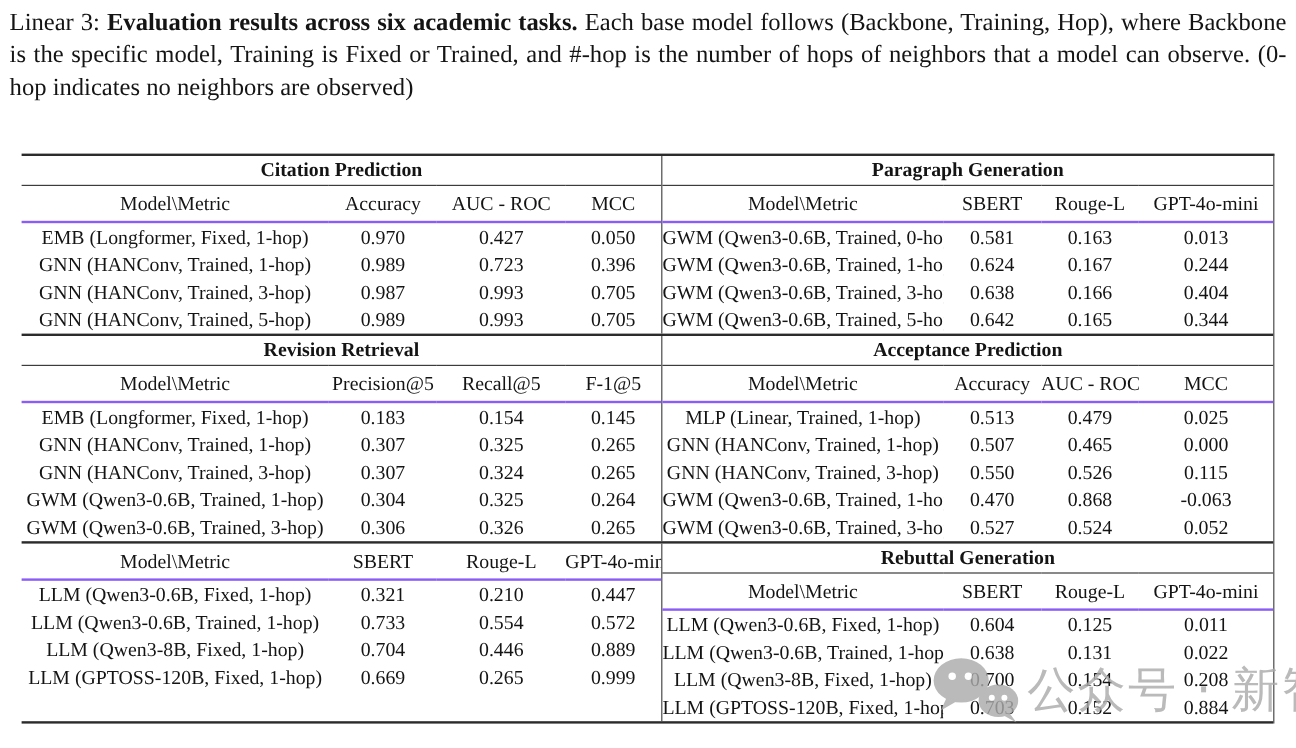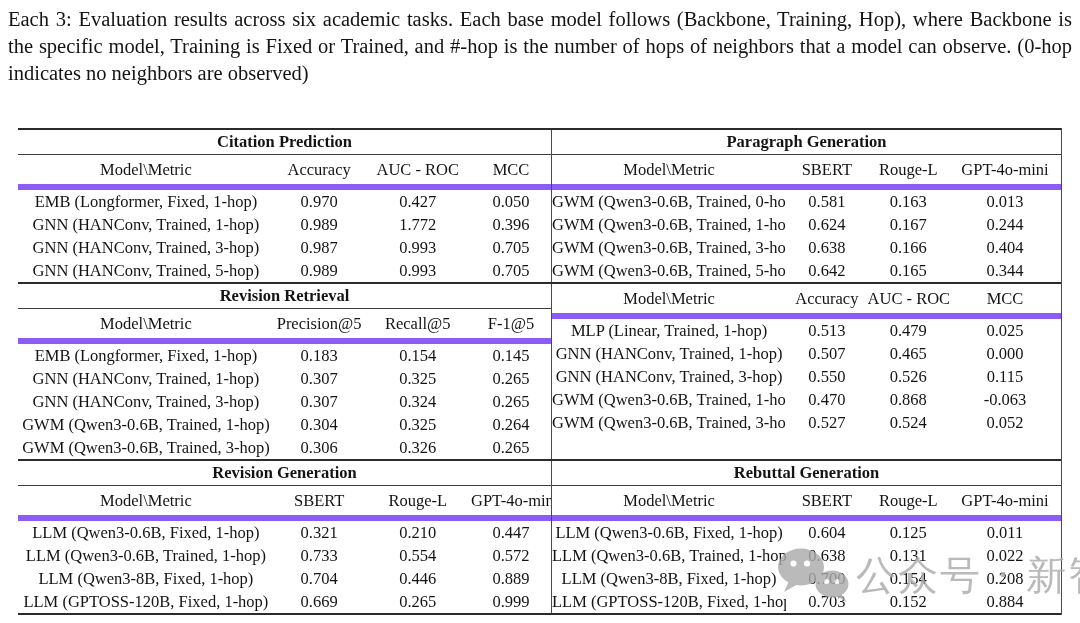--- a/index.html
+++ b/index.html
@@ -6,56 +6,56 @@
   body{
     width:1080px;height:623px;position:relative;overflow:hidden;
     background:#ffffff;color:#141414;
     font-family:"Liberation Serif","DejaVu Serif",serif;
   }
   
   .caption{
     position:absolute;left:8px;top:6px;width:1064px;
     font-size:20.5px;line-height:27px;text-align:justify;margin:0;
   }
-  .caption .bold{font-weight:normal}
+  .caption .bold{font-weight:bold}
   
   #results-grid{
     position:absolute;left:18px;top:128px;width:1044px;
     border-top:2.5px solid #2b2b2b;
     border-right:1.6px solid #4a4a4a;
     box-sizing:border-box;
   }
   .band{display:flex;border-bottom:2.5px solid #2b2b2b}
   .half{box-sizing:border-box}
   .half.left{width:534px;border-right:1.6px solid #4a4a4a}
   .half.right{flex:1}
   table{width:100%;border-collapse:collapse;table-layout:fixed}
   td{padding:0;text-align:center;font-size:16.5px;overflow:hidden;white-space:nowrap}
   .title-row td{
     height:24px;font-weight:bold;font-size:16.5px;
     border-bottom:1.2px solid #3c3c3c;
   }
-  .head-row td{height:29px;border-bottom:6px solid #8b5cf6}
+  .head-row td{height:29px;border-bottom:2px solid #8b5cf6}
   .data-row td{height:23px}
   td.b{font-weight:normal}
   
   .watermark{
     position:absolute;left:776px;top:546px;height:58px;
     display:flex;align-items:center;opacity:.82;pointer-events:none;
   }
   .watermark-text{
     font-family:"DejaVu Sans","Liberation Sans",sans-serif;
     font-size:40px;line-height:1;color:#ababab;letter-spacing:2px;
     margin-left:4px;white-space:nowrap;
   }
 </style>
 </head>
 <body>
 
-<p class="caption"><span>Each 3:</span> <span class="bold">Evaluation results across six academic tasks.</span> <span>Each base model follows (Backbone, Training, Hop), where Backbone is the specific model, Training is Fixed or Trained, and #-hop is the number of hops of neighbors that a model can observe. (0-hop indicates no neighbors are observed)</span></p>
+<p class="caption"><span>Linear 3:</span> <span class="bold">Evaluation results across six academic tasks.</span> <span>Each base model follows (Backbone, Training, Hop), where Backbone is the specific model, Training is Fixed or Trained, and #-hop is the number of hops of neighbors that a model can observe. (0-hop indicates no neighbors are observed)</span></p>
 
 <div id="results-grid">
     <div class="band">
       <div class="half left">
         <table>
           <colgroup>
             <col style="width: 48%;">
             <col style="width: 17%;">
             <col style="width: 20%;">
             <col style="width: 15%;">
@@ -72,21 +72,21 @@
             </tr>
             <tr class="data-row">
               <td>EMB (Longformer, Fixed, 1-hop)</td>
               <td>0.970</td>
               <td>0.427</td>
               <td>0.050</td>
             </tr>
             <tr class="data-row">
               <td>GNN (HANConv, Trained, 1-hop)</td>
               <td class="b">0.989</td>
-              <td class="b">1.772</td>
+              <td class="b">0.723</td>
               <td>0.396</td>
             </tr>
             <tr class="data-row">
               <td>GNN (HANConv, Trained, 3-hop)</td>
               <td>0.987</td>
               <td>0.993</td>
               <td class="b">0.705</td>
             </tr>
             <tr class="data-row">
               <td>GNN (HANConv, Trained, 5-hop)</td>
@@ -197,20 +197,23 @@
       </div>
       <div class="half right">
         <table>
           <colgroup>
             <col style="width: 46%;">
             <col style="width: 16%;">
             <col style="width: 16%;">
             <col style="width: 22%;">
           </colgroup>
           <tbody>
+            <tr class="title-row">
+              <td colspan="4">Acceptance Prediction</td>
+            </tr>
             <tr class="head-row">
               <td>Model\Metric</td>
               <td>Accuracy</td>
               <td>AUC - ROC</td>
               <td>MCC</td>
             </tr>
             <tr class="data-row">
               <td>MLP (Linear, Trained, 1-hop)</td>
               <td>0.513</td>
               <td>0.479</td>
@@ -247,23 +250,20 @@
     <div class="band">
       <div class="half left">
         <table>
           <colgroup>
             <col style="width: 48%;">
             <col style="width: 17%;">
             <col style="width: 20%;">
             <col style="width: 15%;">
           </colgroup>
           <tbody>
-            <tr class="title-row">
-              <td colspan="4">Revision Generation</td>
-            </tr>
             <tr class="head-row">
               <td>Model\Metric</td>
               <td>SBERT</td>
               <td>Rouge-L</td>
               <td>GPT-4o-mini</td>
             </tr>
             <tr class="data-row">
               <td>LLM (Qwen3-0.6B, Fixed, 1-hop)</td>
               <td>0.321</td>
               <td>0.210</td>

